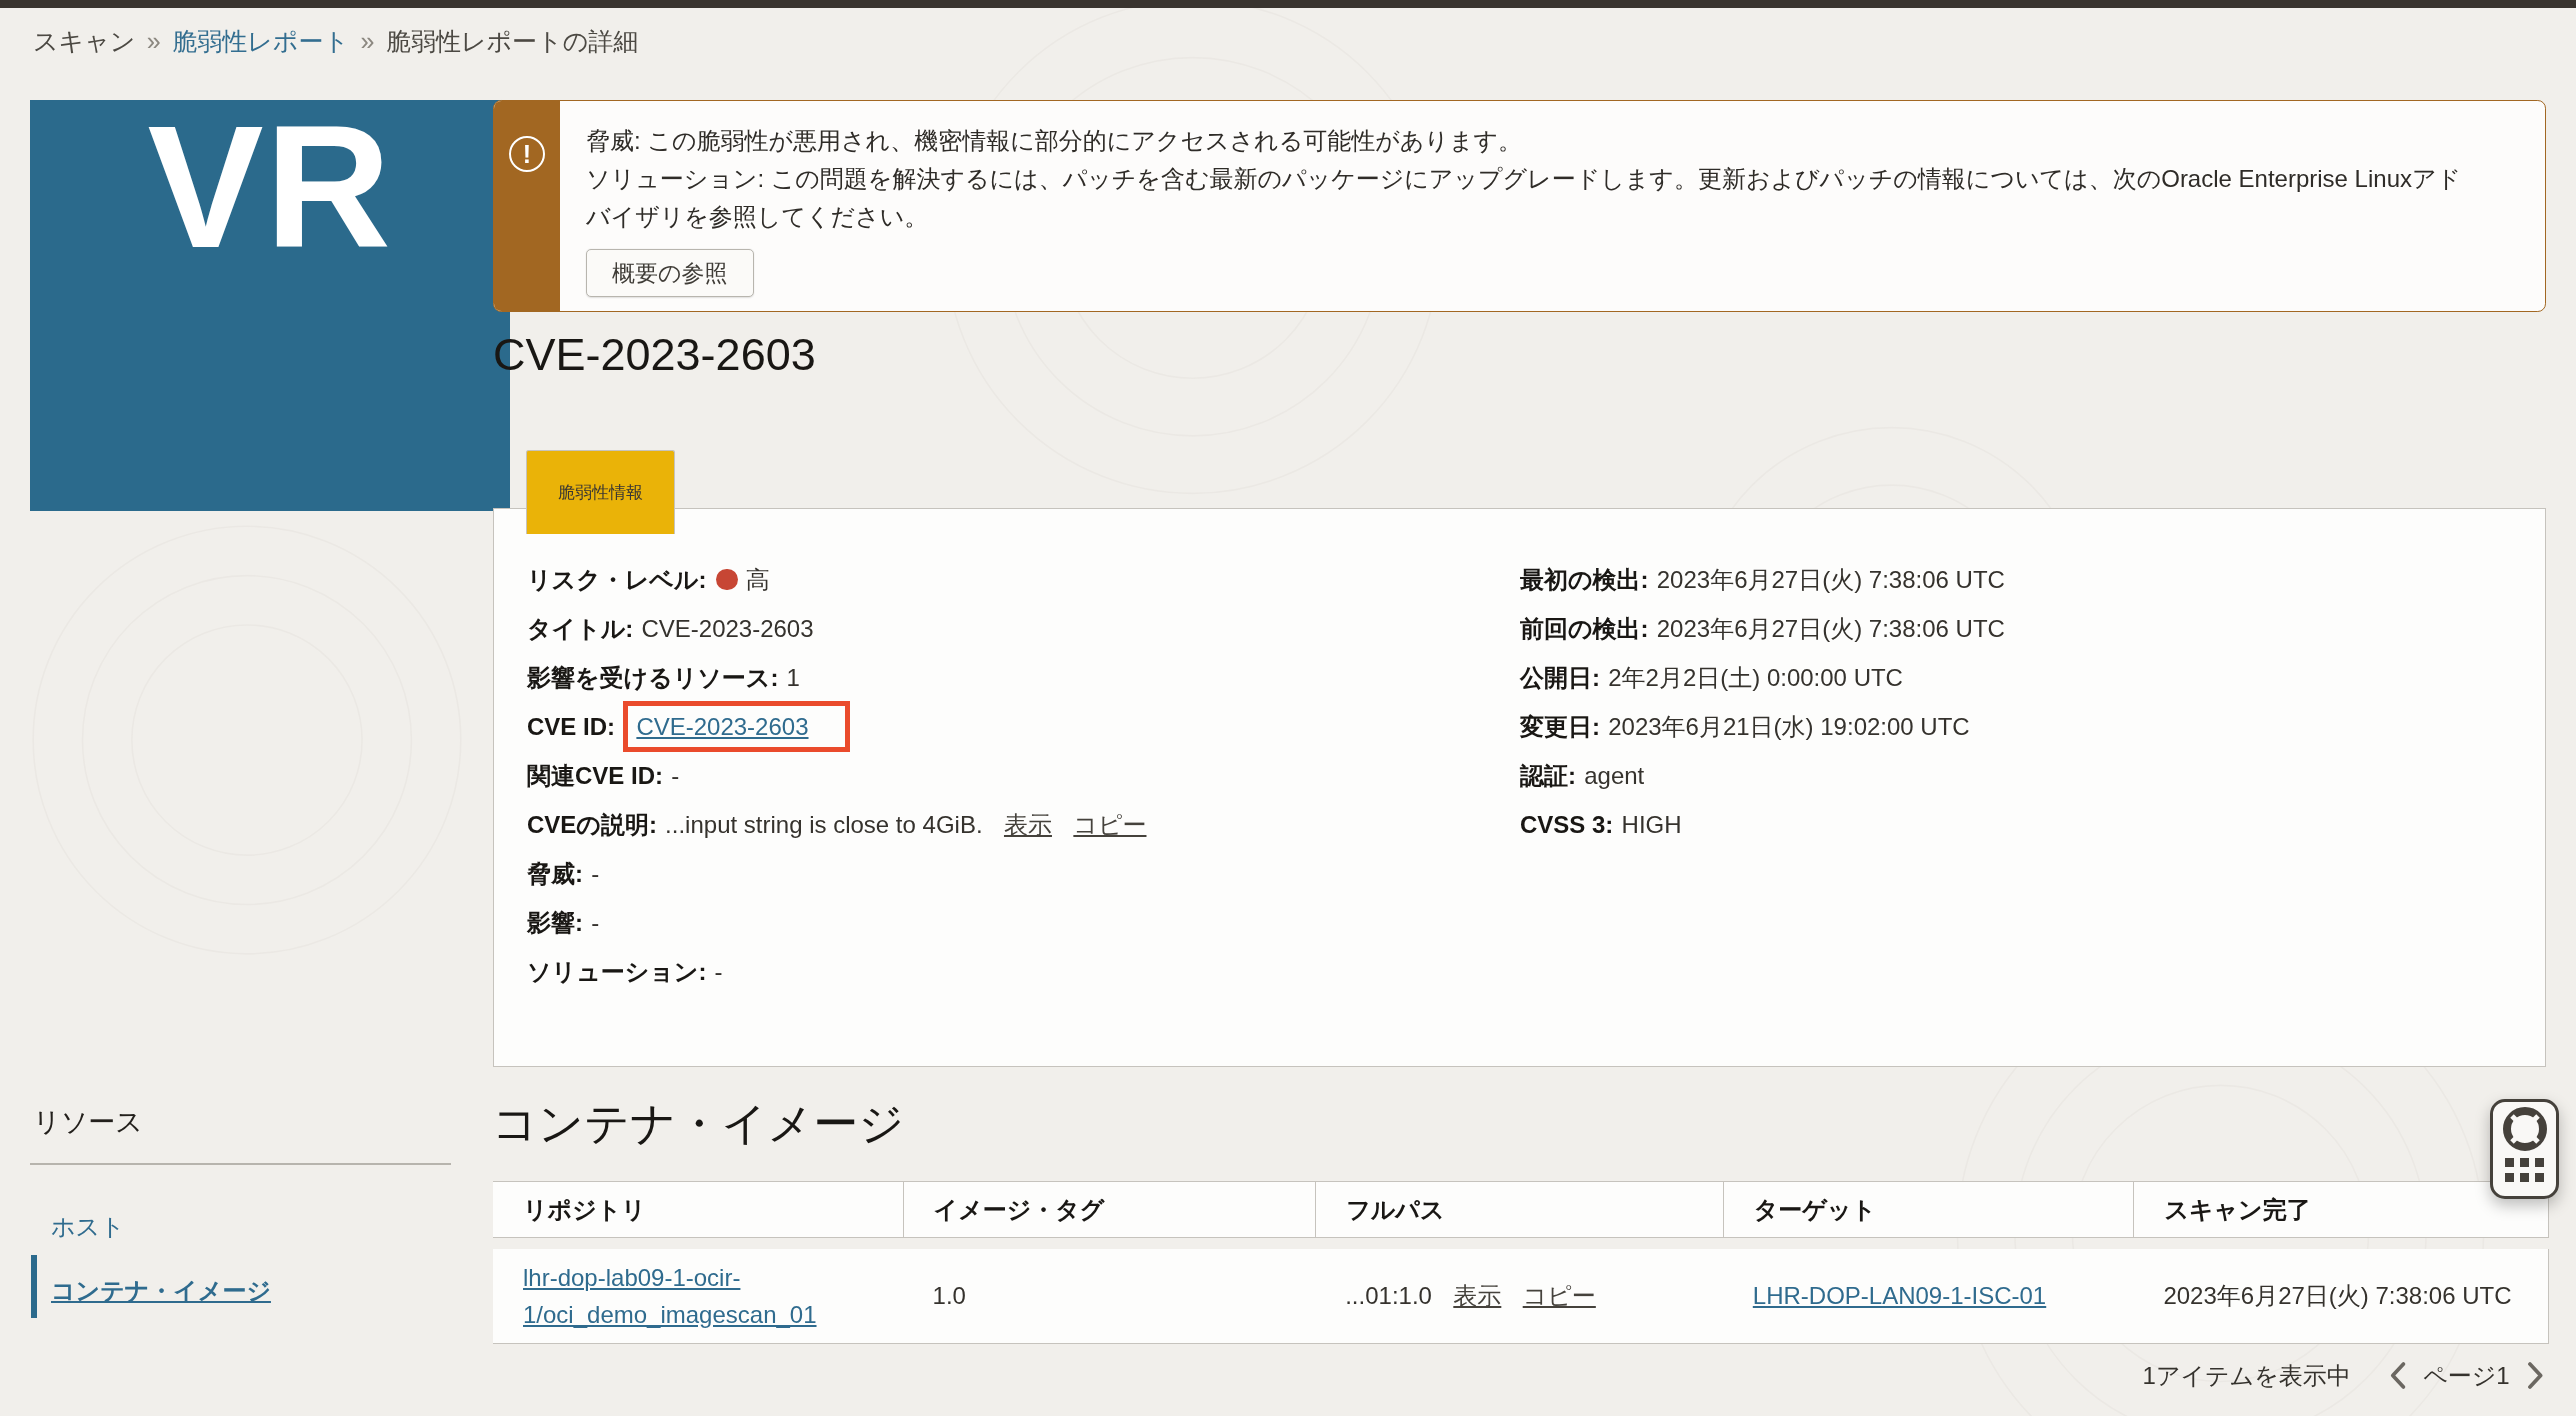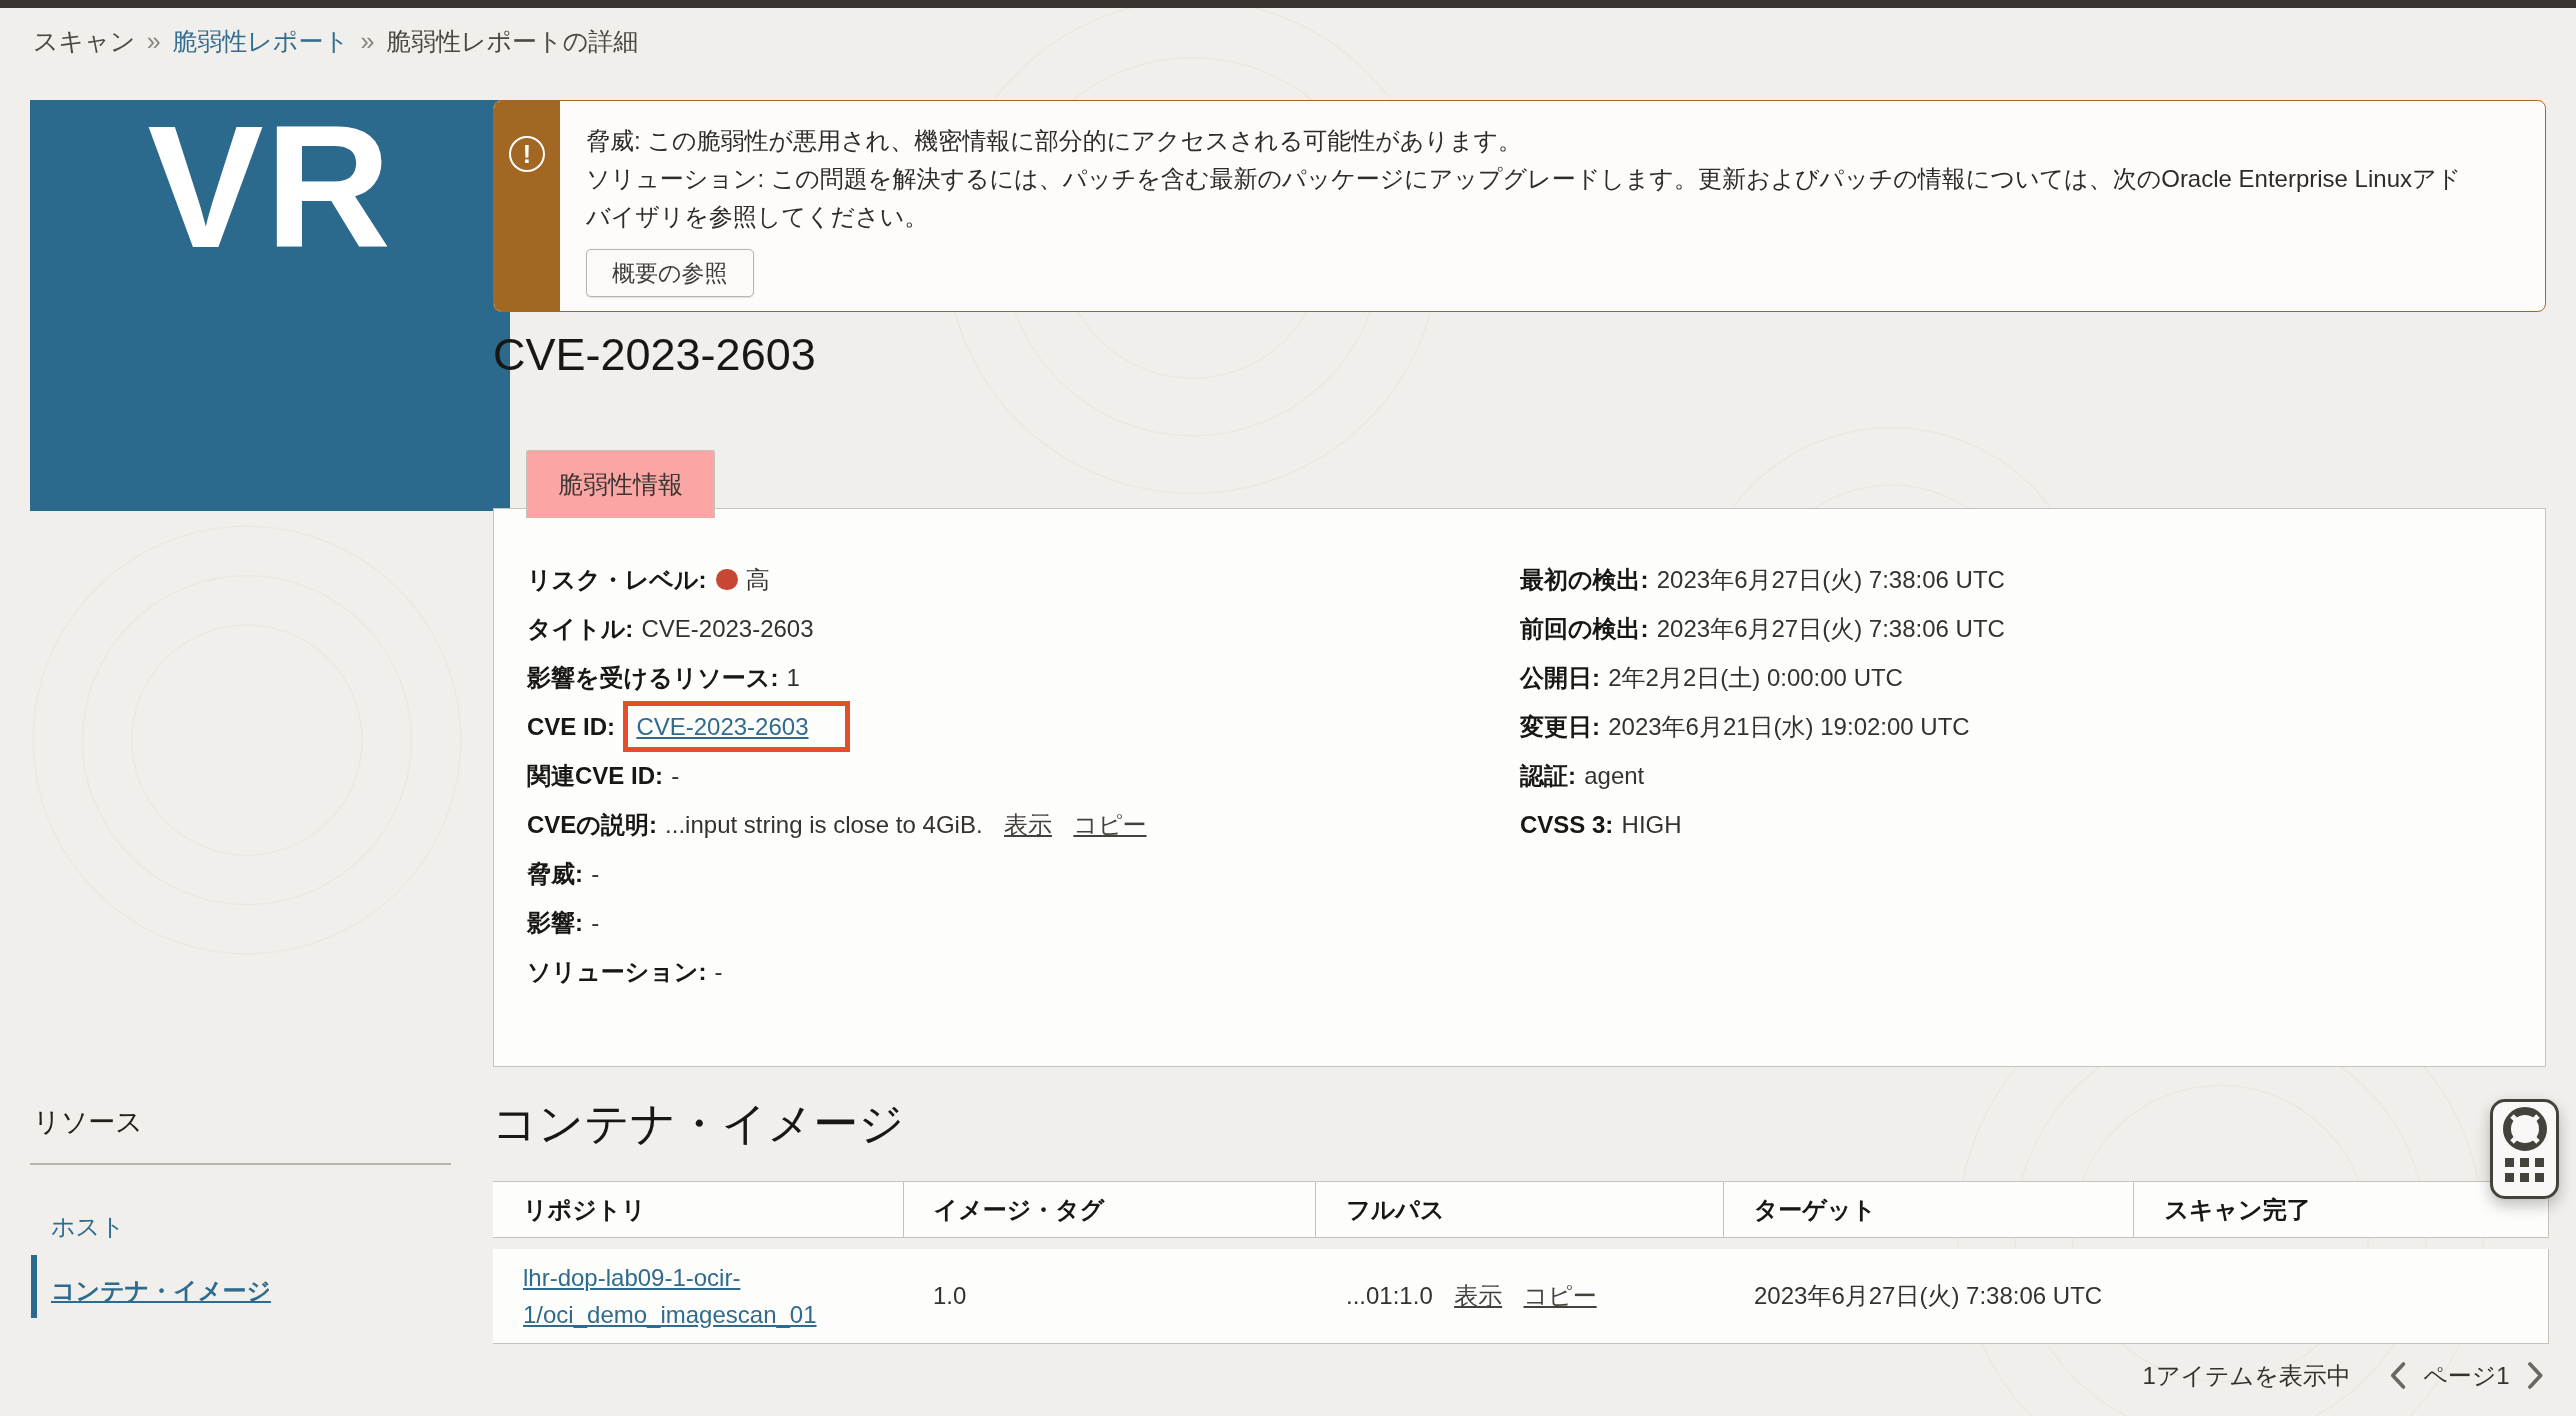--- a/index.html
+++ b/index.html
@@ -25,23 +25,23 @@
     background:#fdfcfb;border:1.6px solid #a26722;border-radius:8.2px;display:flex;overflow:hidden;}
   .banner-stripe{width:66px;background:#a26722;flex:0 0 66px;display:flex;justify-content:center;}
   .warn-icon{margin-top:35px;width:36px;height:36px;border:2.5px solid #fff;border-radius:50%;box-sizing:border-box;
     color:#fff;font-size:25px;font-weight:bold;display:flex;align-items:center;justify-content:center;line-height:1;}
   .banner-body{padding:21.4px 33px 0 26px;font-size:24px;line-height:38px;color:#2f2c28;max-width:1892px;}
   .banner-btn{margin-top:13px;height:48px;padding:0 25px;background:#fbfaf8;border:0.8px solid #b8b5ae;border-radius:5px;
     font-size:23px;color:#3f3c37;font-family:inherit;box-shadow:0 0.8px 1.6px rgba(0,0,0,.12);cursor:pointer;}
 
   .page-title{position:absolute;left:493px;top:329px;font-size:45px;font-weight:400;color:#191714;margin:0;}
 
-  .tab{position:absolute;left:526px;top:450px;height:59px;padding:4px 31px;background:#fca5a5;
+  .tab{position:absolute;left:526px;top:450px;height:59px;padding:12px 31px;background:#eab308;
     border:0.8px solid #c6c3bd;border-bottom:none;border-radius:2.5px 2.5px 0 0;
-    display:flex;align-items:center;font-size:25px;color:#3a3733;z-index:3;cursor:pointer;}
+    display:flex;align-items:center;font-size:17px;color:#3a3733;z-index:3;cursor:pointer;}
 
   .panel{position:absolute;left:493px;top:508px;width:2053px;height:559px;box-sizing:border-box;
     background:#fdfdfc;border:0.8px solid #c6c3bd;z-index:2;padding-left:32px;}
   .col{position:absolute;top:46px;}
   .col-left{left:33px;width:971px;}
   .col-right{left:1026px;width:987px;}
   .row{height:49px;display:flex;align-items:center;font-size:24px;white-space:nowrap;}
   .lbl{font-weight:bold;color:#191714;margin-right:8.2px;}
   .val{color:#35322d;}
   .dot{width:21.4px;height:21.4px;border-radius:50%;background:#c74634;margin:0 8.2px 0 1.6px;flex:0 0 auto;}
@@ -219,20 +219,23 @@
 <div class="trow">
   <div class="td c1">
     <span class="link repo-link">lhr-dop-lab09-1-ocir-1/oci_demo_imagescan_01</span>
   </div>
   <div class="td c2">1.0</div>
   <div class="td c3">
     <span class="val">...01:1.0</span>
     <span class="dark-link">表示</span>
     <span class="dark-link">コピー</span>
   </div>
+  <div class="td c4">
+    <span class="link">LHR-DOP-LAN09-1-ISC-01</span>
+  </div>
   <div class="td c5">2023年6月27日(火) 7:38:06 UTC</div>
 </div>
 
 <div class="pagination">
   <span class="pag-status">1アイテムを表示中</span>
   <span class="chev">
     <svg width="21.4" height="33" viewBox="0 0 26 40">
         <polyline points="20,6 7,20 20,34" fill="none" stroke="#6b6761" stroke-width="4.5" stroke-linecap="round" stroke-linejoin="round"></polyline>
       </svg>
   </span>

